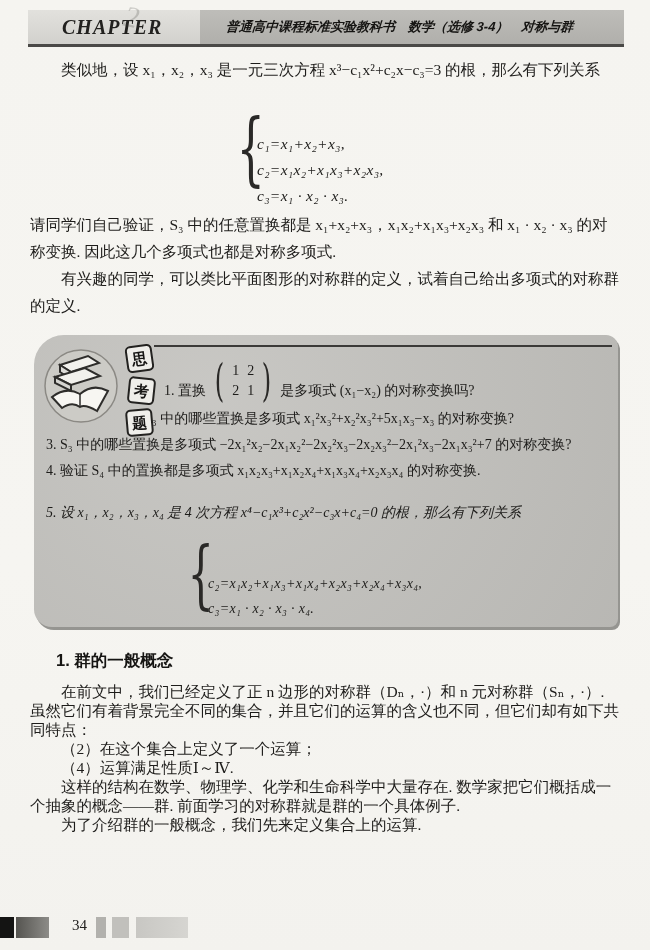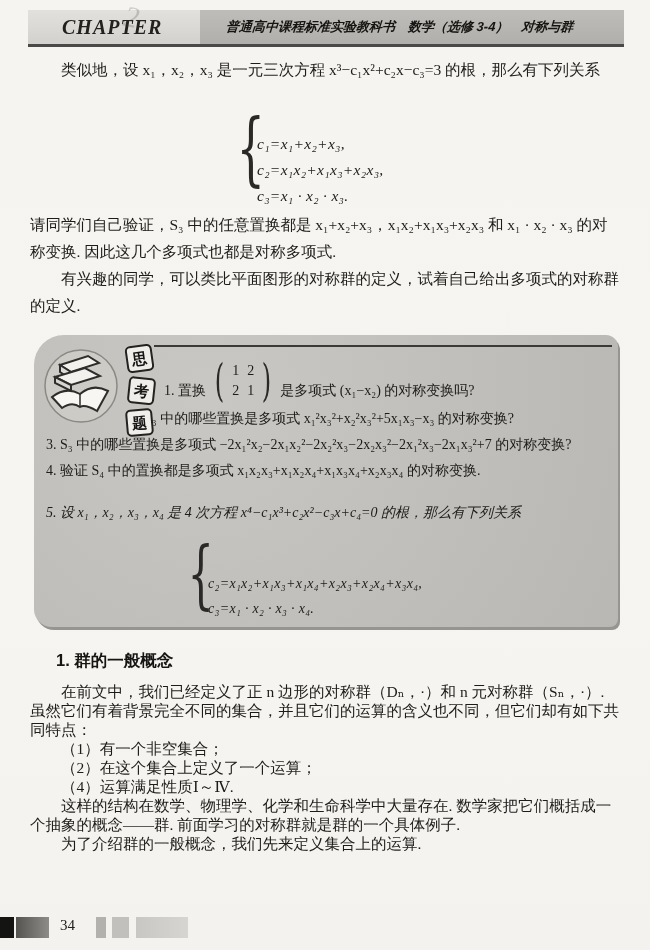--- a/index.html
+++ b/index.html
@@ -132,21 +132,21 @@
     margin:20px 0 8px 26px;
     font-family:"Liberation Sans","DejaVu Sans",sans-serif;
     font-weight:bold;font-size:16.5px;color:#161513;
   }
   .body-par{line-height:19px;}
   
   .footer{position:absolute;left:0;bottom:10px;width:100%;height:24px;}
   .fm{position:absolute;top:1px;height:21px;}
   .fm1{left:0;width:14px;background:#141413;}
   .fm2{left:16px;width:33px;background:linear-gradient(90deg,#59585530,#59585588,#595855);background:linear-gradient(90deg,#555450,#8d8c88);}
-  .pageno{position:absolute;left:60px;top:1px;font-size:15px;color:#22211f;}
+  .pageno{position:absolute;left:72px;top:1px;font-size:15px;color:#22211f;}
   .fm3{left:96px;width:10px;background:#b2b1ad;}
   .fm4{left:112px;width:17px;background:#c1c0bc;}
   .fm5{left:136px;width:52px;background:linear-gradient(90deg,#c8c7c3,#d6d5d1);}
 </style>
 </head>
 <body>
 
 <div class="page">
 
   <div class="header">
@@ -223,21 +223,20 @@
         </div>
       </div>
 
       <div class="q closing">请同学们自己验证上述 3 个多项式都是对称多项式.</div>
     </div>
 
 
     <h3 class="subhead">1. 群的一般概念</h3>
 
     <p class="indent body-par">在前文中，我们已经定义了正 n 边形的对称群（Dₙ，·）和 n 元对称群（Sₙ，·）. 虽然它们有着背景完全不同的集合，并且它们的运算的含义也不同，但它们却有如下共同特点：</p>
-    <p class="indent body-par">（1）有一个非空集合；</p>
     <p class="indent body-par">（2）在这个集合上定义了一个运算；</p>
     <p class="indent body-par">（4）运算满足性质Ⅰ～Ⅳ.</p>
     <p class="indent body-par">这样的结构在数学、物理学、化学和生命科学中大量存在. 数学家把它们概括成一个抽象的概念——群. 前面学习的对称群就是群的一个具体例子.</p>
     <p class="indent body-par">为了介绍群的一般概念，我们先来定义集合上的运算.</p>
   </div>
 
   <div class="footer">
     <span class="fm fm1"></span>
     <span class="fm fm2"></span>
     <span class="pageno">34</span>

